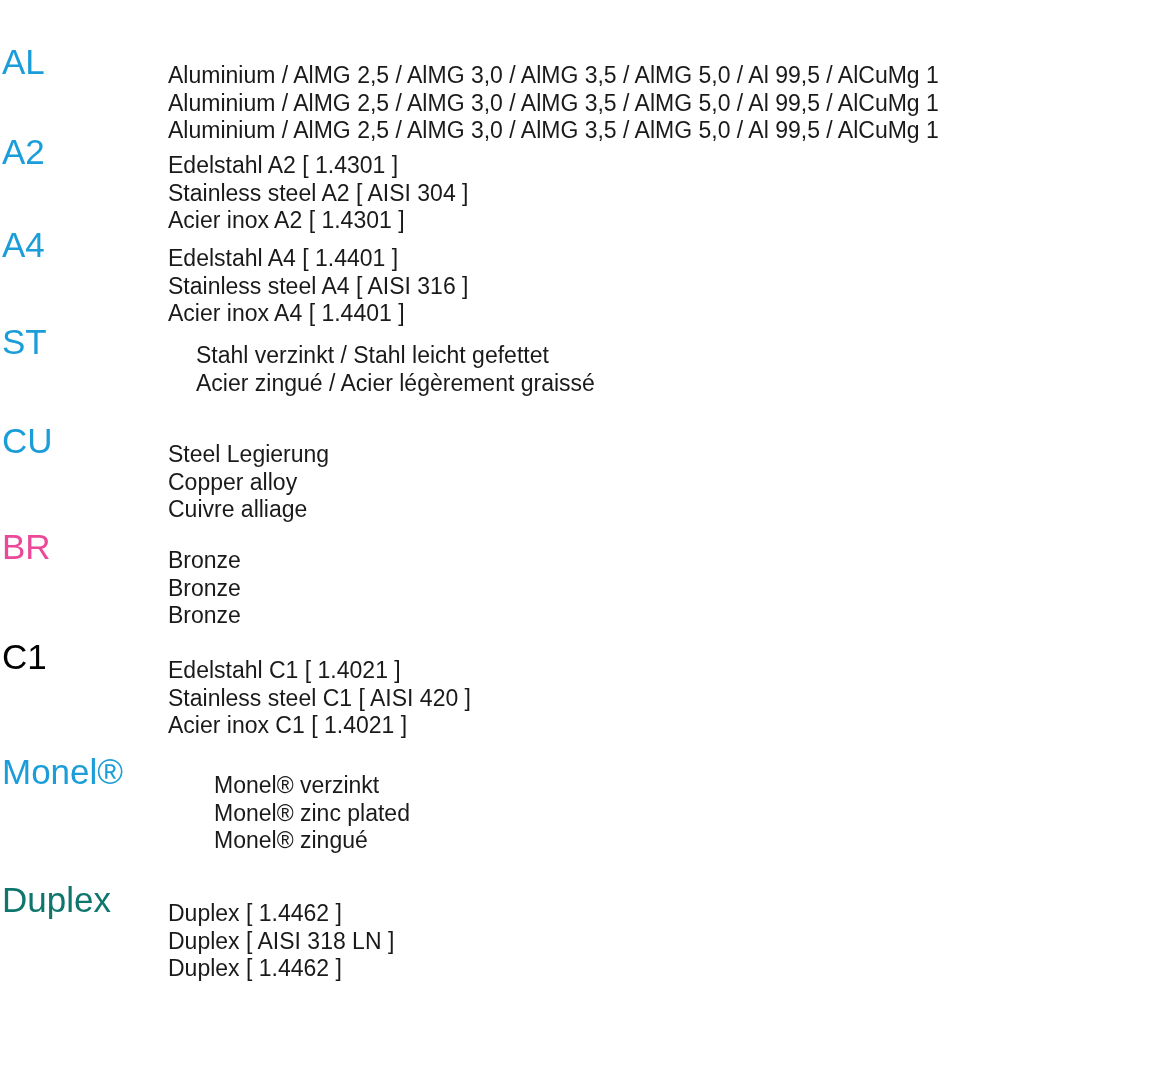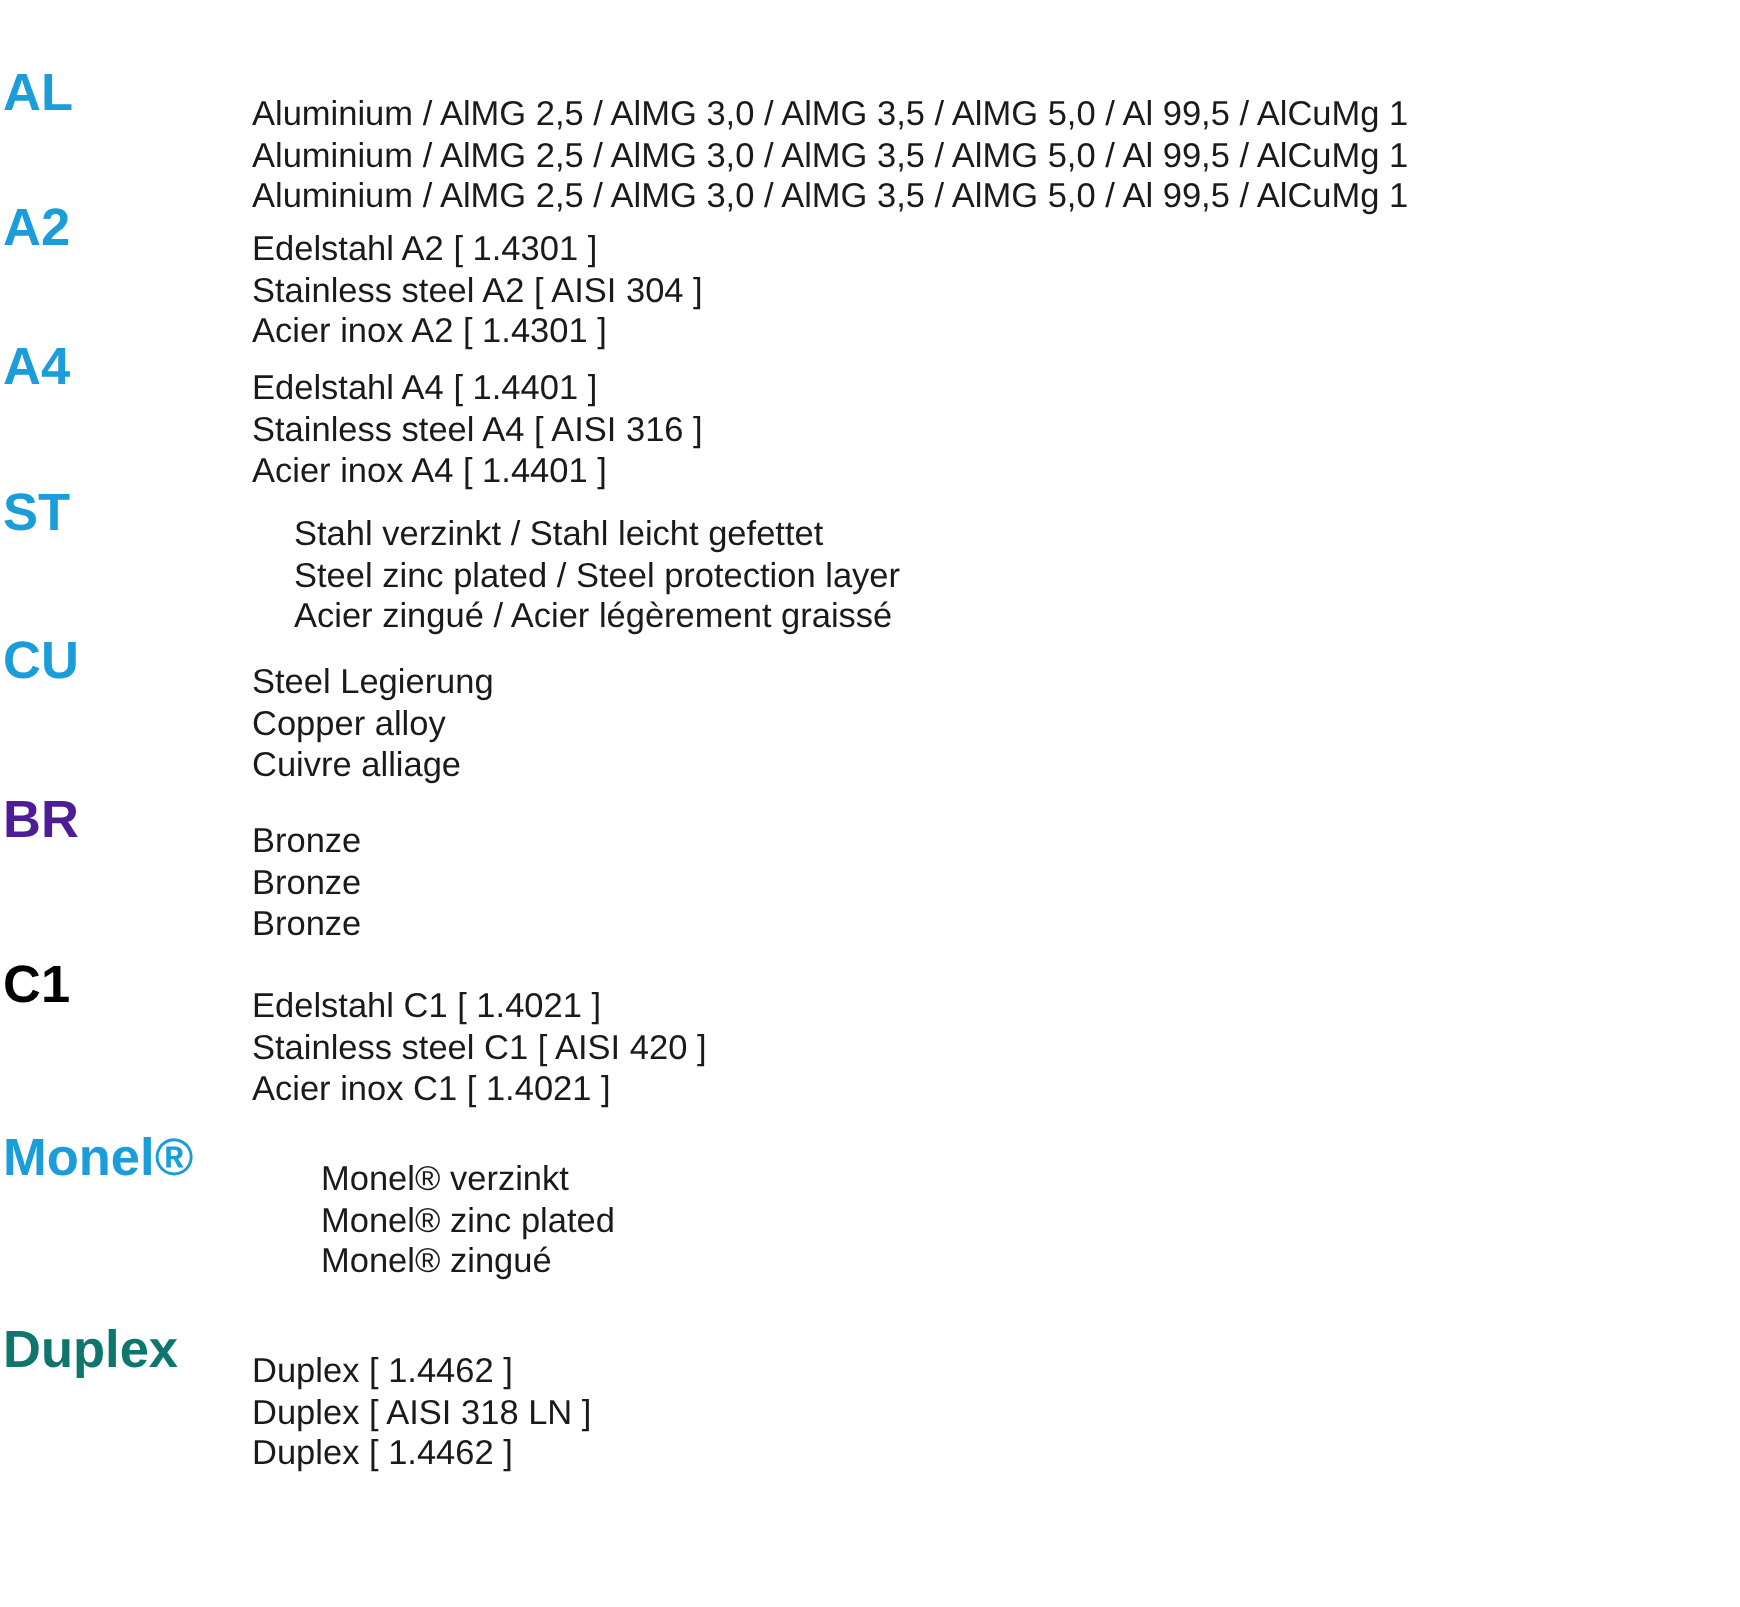--- a/index.html
+++ b/index.html
@@ -36,21 +36,21 @@
     width: 168px;
     flex: 0 0 168px;
     display: flex;
     align-items: center;
     box-sizing: border-box;
     padding-left: 2px;
   }
   .code {
     color: #1b9dd9;
     font-size: 35px;
-    font-weight: bold;
+    font-weight: normal;
     line-height: 1.05;
     white-space: nowrap;
     letter-spacing: 0px;
   }
   .desc-cell {
     flex: 1 1 auto;
     box-sizing: border-box;
     padding-left: 0px;
   }
   .desc-line {
@@ -94,37 +94,36 @@
           <div class="desc-line">Stainless steel A4 [ AISI 316 ]</div>
           <div class="desc-line">Acier inox A4 [ 1.4401 ]</div>
         </div>
       </div>
       <div class="row" style="height: 99px;">
         <div class="code-cell">
           <div class="code" style="color: rgb(27, 157, 217);">ST</div>
         </div>
         <div class="desc-cell" style="padding-top: 18px; margin-left: 28px;">
           <div class="desc-line">Stahl verzinkt / Stahl leicht gefettet</div>
-          <div class="desc-line">Steel zinc plated / Steel protection layer</div>
           <div class="desc-line">Acier zingué / Acier légèrement graissé</div>
         </div>
       </div>
       <div class="row" style="height: 106px;">
         <div class="code-cell">
           <div class="code" style="color: rgb(27, 157, 217);">CU</div>
         </div>
         <div class="desc-cell" style="padding-top: 18px;">
           <div class="desc-line">Steel Legierung</div>
           <div class="desc-line">Copper alloy</div>
           <div class="desc-line">Cuivre alliage</div>
         </div>
       </div>
       <div class="row" style="height: 110px;">
         <div class="code-cell">
-          <div class="code" style="color: #4c1d95;">BR</div>
+          <div class="code" style="color: #ec4899;">BR</div>
         </div>
         <div class="desc-cell" style="padding-top: 18px;">
           <div class="desc-line">Bronze</div>
           <div class="desc-line">Bronze</div>
           <div class="desc-line">Bronze</div>
         </div>
       </div>
       <div class="row" style="height: 115px;">
         <div class="code-cell">
           <div class="code" style="color: #000000;">C1</div>

